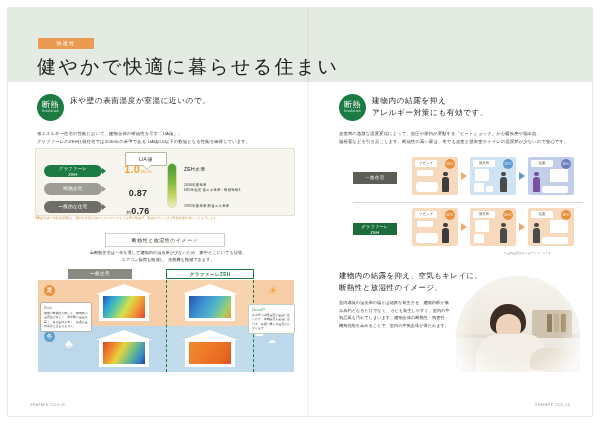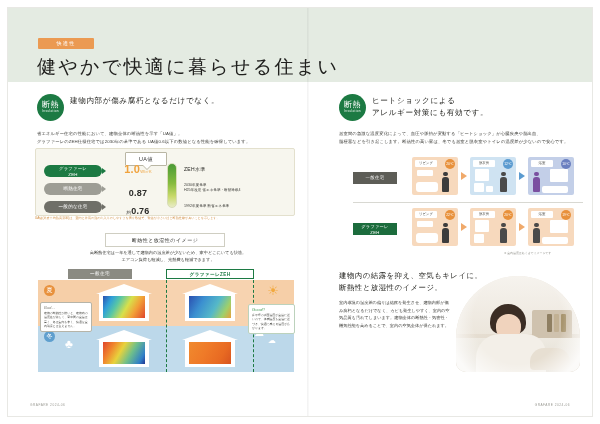--- a/index.html
+++ b/index.html
@@ -510,21 +510,21 @@
     </div>
 
     <div class="gutter"></div>
 
     <div class="sec-head" style="left:29px; top:86px;">
       <div class="circle-badge">
         <span class="cb-main">断熱</span>
         <span class="cb-sub">Insulation</span>
       </div>
       <div class="sec-lines">
-        <div>建物内部が傷み腐朽となるだけでなく。</div>
+        <div>床や壁の表面温度が室温に近いので。</div>
       </div>
     </div>
 
     <div class="body-copy" style="left:29px; top:122px; width:256px;">
       <div>省エネルギー住宅の性能において、建物全体の断熱性を示す「UA値」。</div>
       <div>グラファーレのZEH仕様住宅では2030年の基準である UA値0.6以下の数値となる性能を確保しています。</div>
     </div>
 
     <div class="ua-panel">
       <div class="ua-callout">UA値</div>
@@ -614,21 +614,21 @@
     </div>
 
     <div class="folio left">GRAFARE 2024-06</div>
 
     <div class="sec-head" style="left:331px; top:86px;">
       <div class="circle-badge">
         <span class="cb-main">断熱</span>
         <span class="cb-sub">Insulation</span>
       </div>
       <div class="sec-lines">
-        <div>ヒートショックによる</div>
+        <div>建物内の結露を抑え</div>
         <div>アレルギー対策にも有効です。</div>
       </div>
     </div>
 
     <div class="body-copy" style="left:331px; top:122px; width:244px;">
       <div>居室間の急激な温度変化によって、血圧や脈拍が変動する「ヒートショック」が心臓疾患や脳出血、</div>
       <div>脳梗塞などを引き起こします。断熱性の高い家は、冬でも居室と脱衣室やトイレの温度差が少ないので安心です。</div>
     </div>
 
     <div class="hs-label plain" style="left:345px; top:164px;">一般住宅</div>

